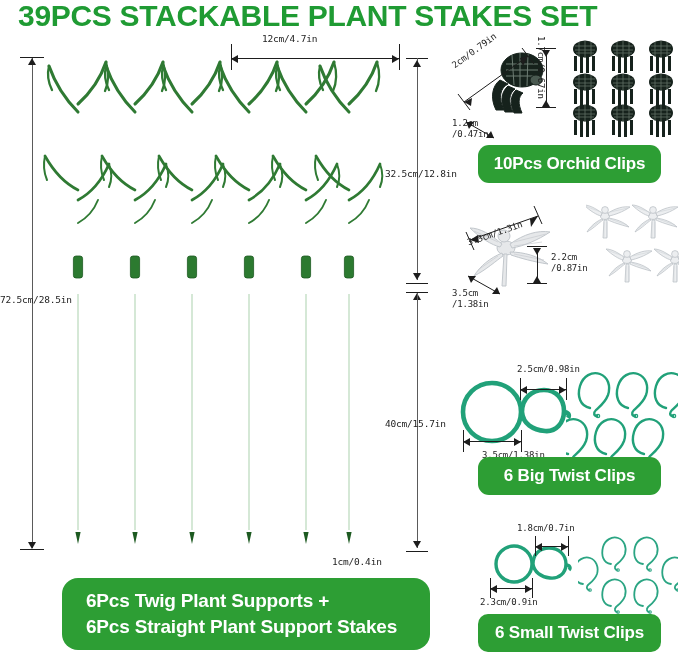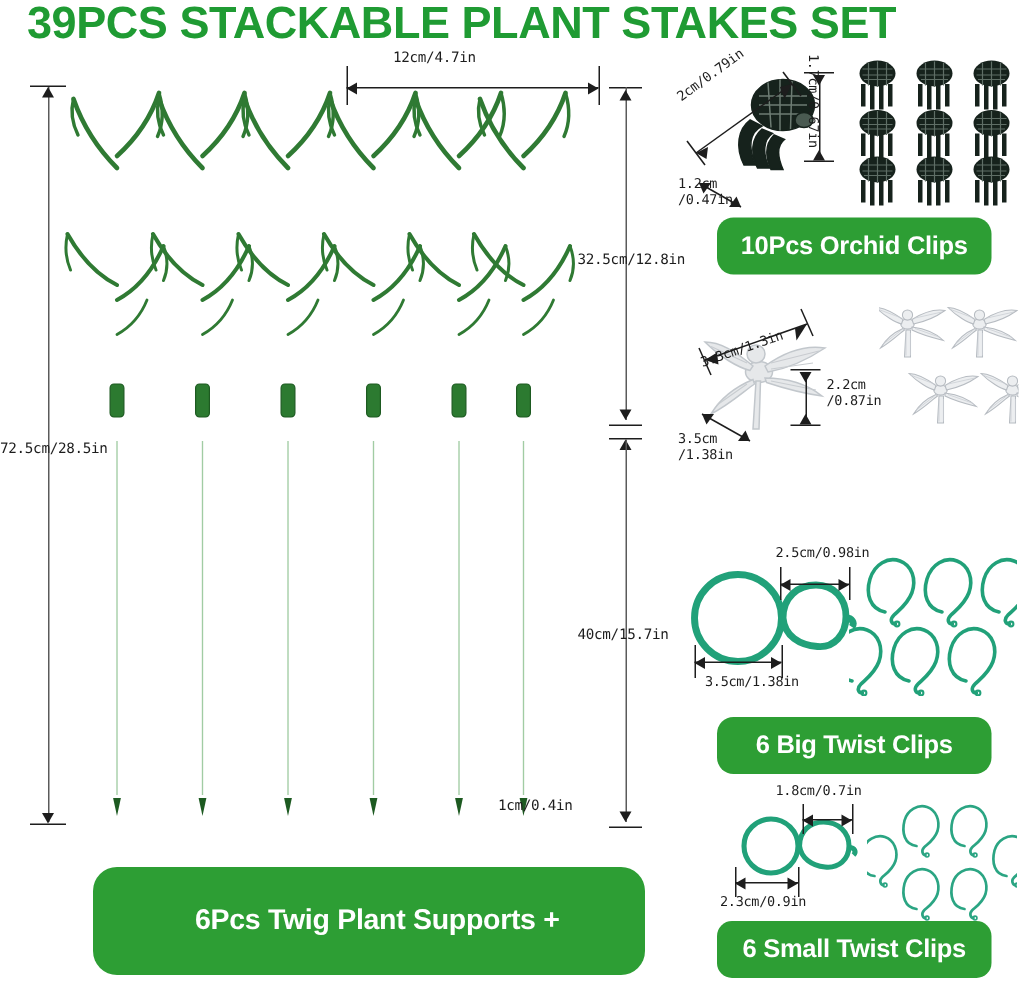--- a/index.html
+++ b/index.html
@@ -38,21 +38,21 @@
     position:absolute;background:#2d9e34;border-radius:11px;
     color:#ffffff;font-weight:bold;display:flex;align-items:center;
     justify-content:center;text-align:center;letter-spacing:-0.2px;
   }
   .pill.right{width:183px;height:38px;left:478px;font-size:17px;}
   .pill.main{
     left:62px;top:578px;width:344px;height:72px;border-radius:16px;
     font-size:19px;flex-direction:column;align-items:flex-start;
     padding-left:24px;justify-content:center;line-height:26px;
   }
-  .pill.main span{display:block;margin-left:44px;}
+  .pill.main span{display:block;}
 
   svg{display:block;}
   .svgwrap{position:absolute;}
 </style>
 </head>
 <body>
 
 <div class="stage">
 
   <div id="title">39PCS STACKABLE PLANT STAKES SET</div>
@@ -139,24 +139,25 @@
   <div class="cap-h" style="left:406px;top:283px;width:22px;"></div>
   <div class="dim" style="left:385px;top:168px;">32.5cm/12.8in</div>
 
   <div class="cap-h" style="left:406px;top:292px;width:22px;"></div>
   <div class="arw up" style="left:413px;top:293px;"></div>
   <div class="vline" style="left:417px;top:293px;height:255px;"></div>
   <div class="arw down" style="left:413px;top:541px;"></div>
   <div class="cap-h" style="left:406px;top:551px;width:22px;"></div>
   <div class="dim" style="left:385px;top:418px;">40cm/15.7in</div>
 
-  <div class="dim" style="left:332px;top:532px;">1cm/0.4in</div>
+  <div class="dim" style="left:332px;top:556px;">1cm/0.4in</div>
 
   <div class="pill main">
     <span>6Pcs Twig Plant Supports +</span>
+    <span>6Pcs Straight Plant Support Stakes</span>
   </div>
 
   <div class="svgwrap" style="left:470px;top:40px;width:100px;height:100px;">
     <svg width="100" height="100" viewBox="0 0 100 100">
       <g fill="#16221c" stroke="#16221c">
         <ellipse cx="52" cy="30" rx="21" ry="17"></ellipse>
         <g stroke-width="1" stroke="#6d7c73" fill="none">
           <path d="M36,24 L68,24 M36,30 L68,30 M36,36 L68,36"></path>
           <path d="M42,15 L44,45 M50,13 L50,47 M58,14 L57,46"></path>
         </g>
@@ -306,40 +307,40 @@
   <div class="hline" style="left:520px;top:389px;width:46px;"></div>
   <div class="arw left" style="left:520px;top:386px;"></div>
   <div class="arw right" style="left:559px;top:386px;"></div>
   <div class="dim small" style="left:517px;top:364px;text-align:center;">2.5cm/0.98in</div>
 
   <div class="cap-v" style="left:463px;top:430px;height:22px;"></div>
   <div class="cap-v" style="left:521px;top:430px;height:22px;"></div>
   <div class="hline" style="left:463px;top:441px;width:58px;"></div>
   <div class="arw left" style="left:463px;top:438px;"></div>
   <div class="arw right" style="left:514px;top:438px;"></div>
-  <div class="dim small" style="left:470px;top:450px;">3.5cm/1.38in</div>
+  <div class="dim small" style="left:482px;top:450px;">3.5cm/1.38in</div>
 
   <div class="svgwrap" style="left:566px;top:368px;width:112px;height:96px;">
     <svg width="112" height="96" viewBox="0 0 112 96">
       <defs>
         <g id="bt">
           <path d="M14,42 C4,40 1,30 4,20 C7,10 16,5 24,8 C32,11 35,20 32,29 C29,37 23,41 20,44 C17,47 18,50 21,50" fill="none" stroke="#21a179" stroke-width="2.4" stroke-linecap="round"></path>
           <circle cx="22" cy="50" r="1.6" fill="none" stroke="#21a179" stroke-width="1.4"></circle>
         </g>
       </defs>
       <use href="#bt" x="10" y="-2"></use>
         <use href="#bt" x="48" y="-2"></use>
       <use href="#bt" x="-12" y="44"></use>
         <use href="#bt" x="26" y="44"></use>
         <use href="#bt" x="64" y="44"></use>
       <use href="#bt" x="86" y="-2"></use>
     </svg>
   </div>
 
-  <div class="pill right" style="top:478px;">
+  <div class="pill right" style="top:457px;">
     <span>6 Big Twist Clips</span>
   </div>
 
   <div class="svgwrap" style="left:492px;top:540px;width:90px;height:50px;">
     <svg width="90" height="50" viewBox="0 0 90 50">
       <g fill="none" stroke="#21a179" stroke-width="3.4">
         <circle cx="22" cy="24" r="18"></circle>
         <path d="M41,24 C41,14 48,8 57,8 C67,8 74,15 74,24 C74,33 67,39 58,38 C49,37 42,32 41,24 Z"></path>
         <path d="M74,25 C78,25 79,28 77,30"></path>
       </g>

